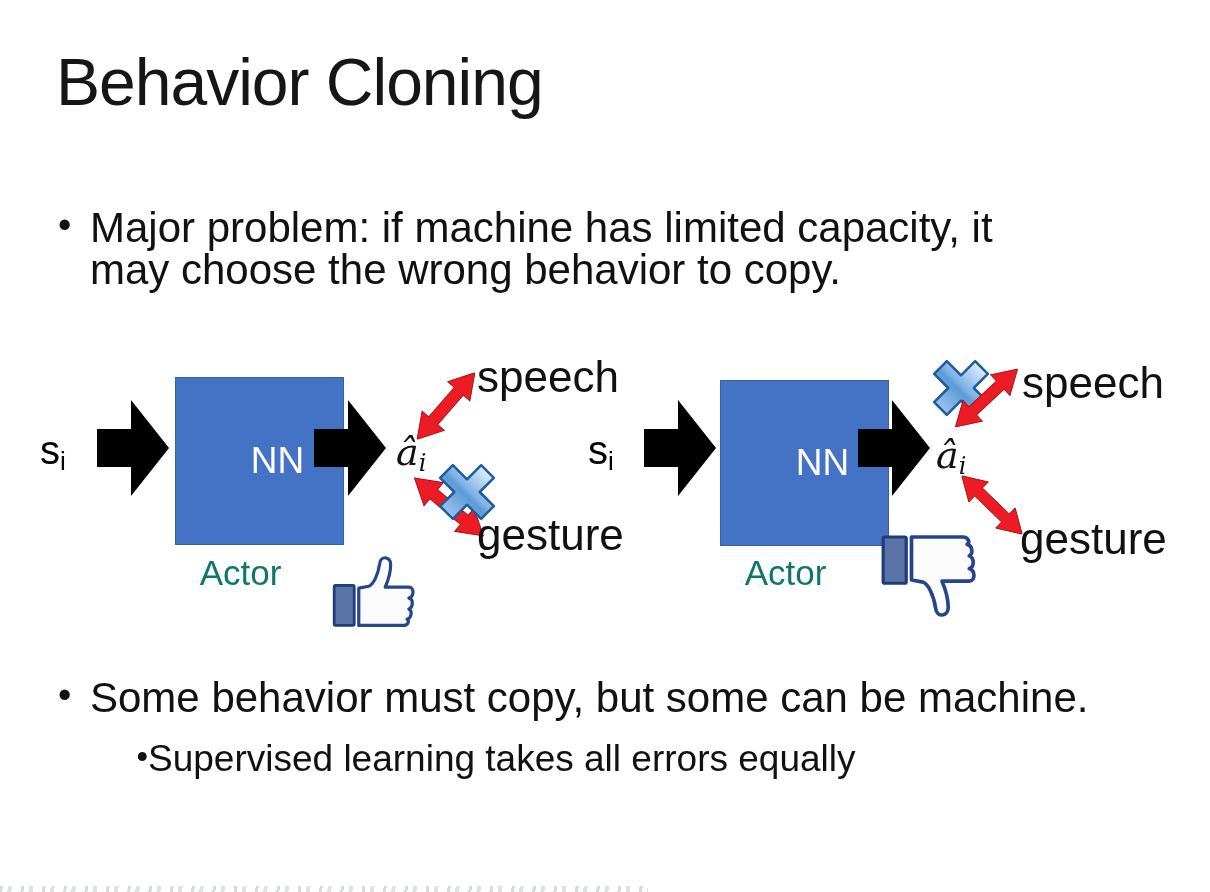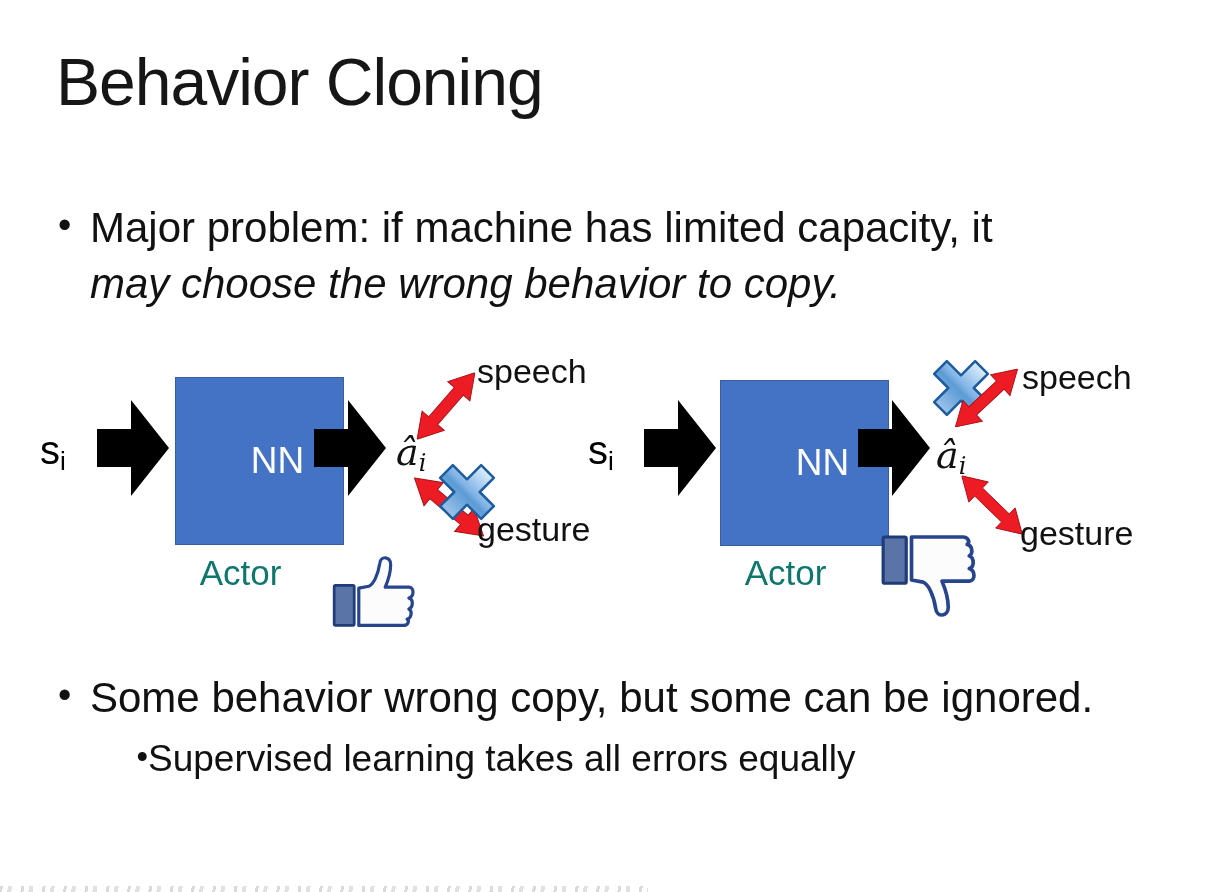--- a/index.html
+++ b/index.html
@@ -19,40 +19,40 @@
   .sub-bullet-line .bullet-marker{font-size:33px;width:30px;}
   .nn-box{
     background:#4472c4;border:1.5px solid #3a5f9e;display:flex;
     align-items:center;justify-content:center;color:#fff;font-size:37px;padding-left:36px;
   }
   .actor-label{font-size:35px;text-align:center;color:#0f766e;}
   .si-label{font-size:40px;color:#000000;}
   .si-label sub{font-size:26px;vertical-align:-6px;}
   .ai-label{font-family:"DejaVu Serif",serif;font-style:italic;font-size:38px;color:#111;}
   .ai-label sub{font-size:24px;vertical-align:-6px;}
-  .io-label{font-size:34px;color:#111;white-space:nowrap;}
+  .io-label{font-size:44px;color:#111;white-space:nowrap;}
   .rot{transform-origin:center center;}
   .clip-strip{
     left:0;top:886px;width:648px;height:6px;opacity:.55;
     background:repeating-linear-gradient(100deg,
       #b6bec3 0 3px, transparent 3px 8px,
       #c3cacd 8px 12px, transparent 12px 21px);
   }
 </style>
 </head>
 <body>
 
 <div class="slide">
 
   <div class="abs title">Behavior Cloning</div>
 
   <div class="abs bullet-line" style="left:58px;top:204px;">
     <span class="bullet-marker">•</span><span>Major problem: if machine has limited capacity, it</span>
   </div>
-  <div class="abs bullet-line" style="left:90px;top:260px;font-style:italic;">
+  <div class="abs bullet-line" style="left:90px;top:246px;">
     <span>may choose the wrong behavior to copy.</span>
   </div>
 
   <div class="abs si-label" style="left:40px;top:428px;">
     <span>s</span><sub>i</sub>
   </div>
 
   <svg class="abs" style="left:97px;top:398px;" width="72" height="100" viewBox="0 0 72 100">
     <polygon points="0,31 34,31 34,2 72,50 34,98 34,69 0,69" fill="#000"></polygon>
   </svg>
@@ -145,21 +145,21 @@
   <div class="abs io-label" style="left:1020px;top:514px;">gesture</div>
 
   <svg class="abs" style="left:880px;top:530px;" width="105" height="98" viewBox="0 0 100 90">
     <g transform="translate(0,90) scale(1,-1)">
       <rect x="3" y="41" width="22" height="44" rx="1.5" fill="#5b74a8" stroke="#1d3c78" stroke-width="3"></rect>
       <path d="M30 85 V44 L41 42 C46 40 51 30 53 17 C54 8 65 9 65 18 C65 26 62 36 59 43 L85 43 C91 43 91 53 85 55 C90 56 90 65 85 67 C89 69 88 77 83 78 C86 80 84 85 79 85 Z" fill="#fcfcfd" stroke="#27458c" stroke-width="3.5" stroke-linejoin="round"></path>
     </g>
   </svg>
 
   <div class="abs bullet-line" style="left:58px;top:674px;">
-    <span class="bullet-marker">•</span><span>Some behavior wrong copy, but some can be ignored.</span>
+    <span class="bullet-marker">•</span><span>Some behavior must copy, but some can be machine.</span>
   </div>
 
   <div class="abs sub-bullet-line" style="left:118px;top:738px;">
     <span class="bullet-marker">•</span><span>Supervised learning takes all errors equally</span>
   </div>
 
   <div class="abs clip-strip"></div>
 
 </div>
 

